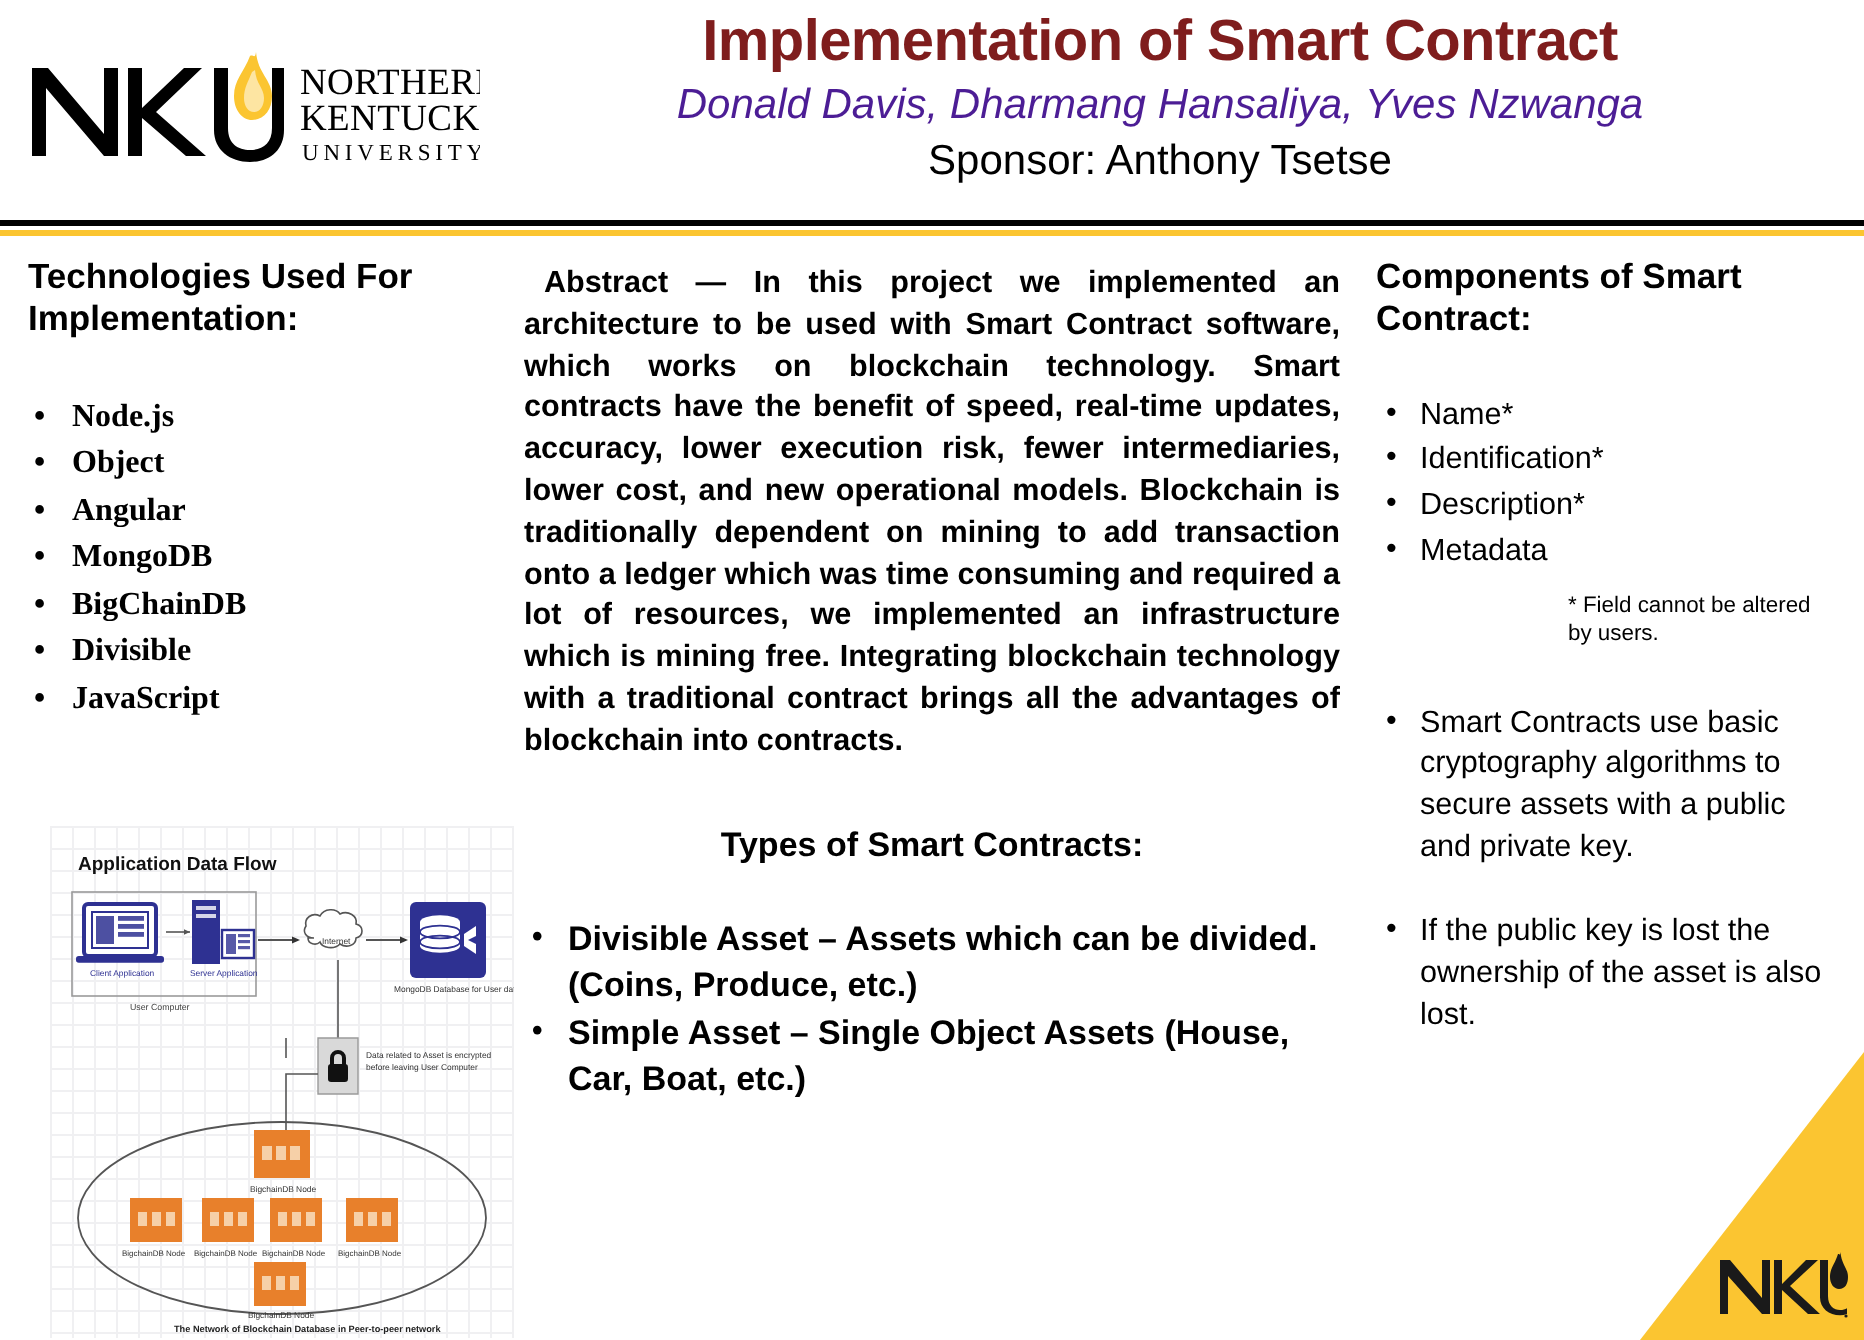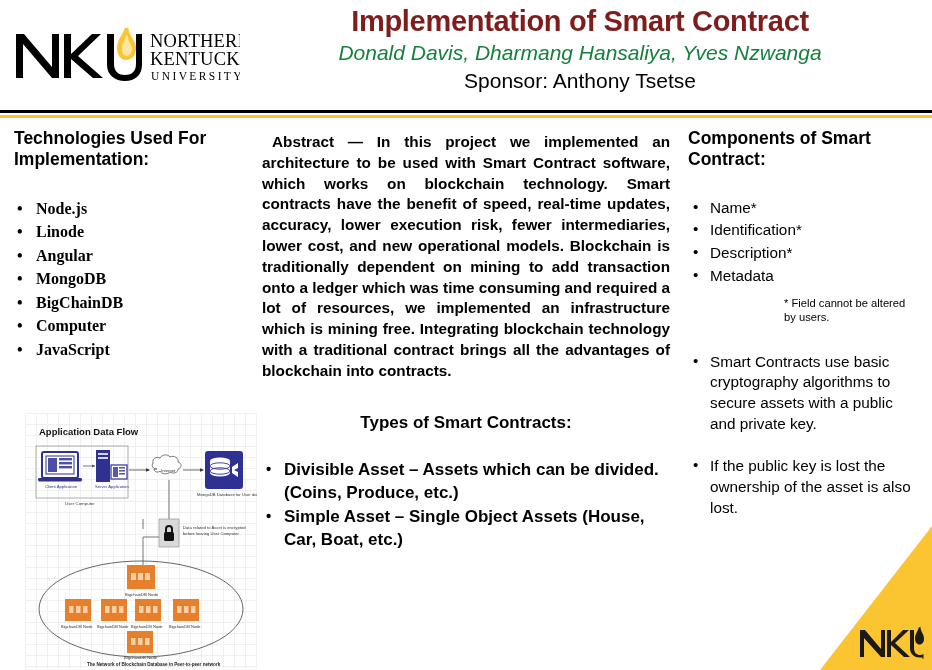--- a/index.html
+++ b/index.html
@@ -49,21 +49,21 @@
     padding: 0;
     color: #7f1d1d;
   }
   .poster-authors {
     font-family: "Liberation Sans", sans-serif;
     font-style: italic;
     font-weight: normal;
     font-size: 21px;
     line-height: 1.25;
     margin: 2px 0 0 0;
-    color: #15803d;
+    color: #4c1d95;
   }
   .poster-sponsor {
     font-family: "Liberation Sans", sans-serif;
     font-weight: normal;
     font-size: 21px;
     line-height: 1.25;
     margin: 2px 0 0 0;
     color: #000;
   }
 
@@ -301,25 +301,25 @@
 
 <div class="rule-black"></div>
 <div class="rule-gold"></div>
 
 <div class="columns">
 
   <div class="col-left">
     <h2 class="section-head">Technologies Used For Implementation:</h2>
     <ul class="tech-list">
       <li>Node.js</li>
-      <li>Linode</li>
+      <li>Object</li>
       <li>Angular</li>
       <li>MongoDB</li>
       <li>BigChainDB</li>
-      <li>Computer</li>
+      <li>Divisible</li>
       <li>JavaScript</li>
     </ul>
 
     <div class="figure">
       <div class="grid-bg"></div>
       <svg width="232" height="256" viewBox="0 0 232 256">
 
         <text x="14" y="22" font-family="'Liberation Sans', sans-serif" font-size="9.5" font-weight="bold" fill="#111">Application Data Flow</text>
 
         <rect x="11" y="33" width="92" height="52" fill="none" stroke="#9a9a9a" stroke-width="0.8"></rect>

